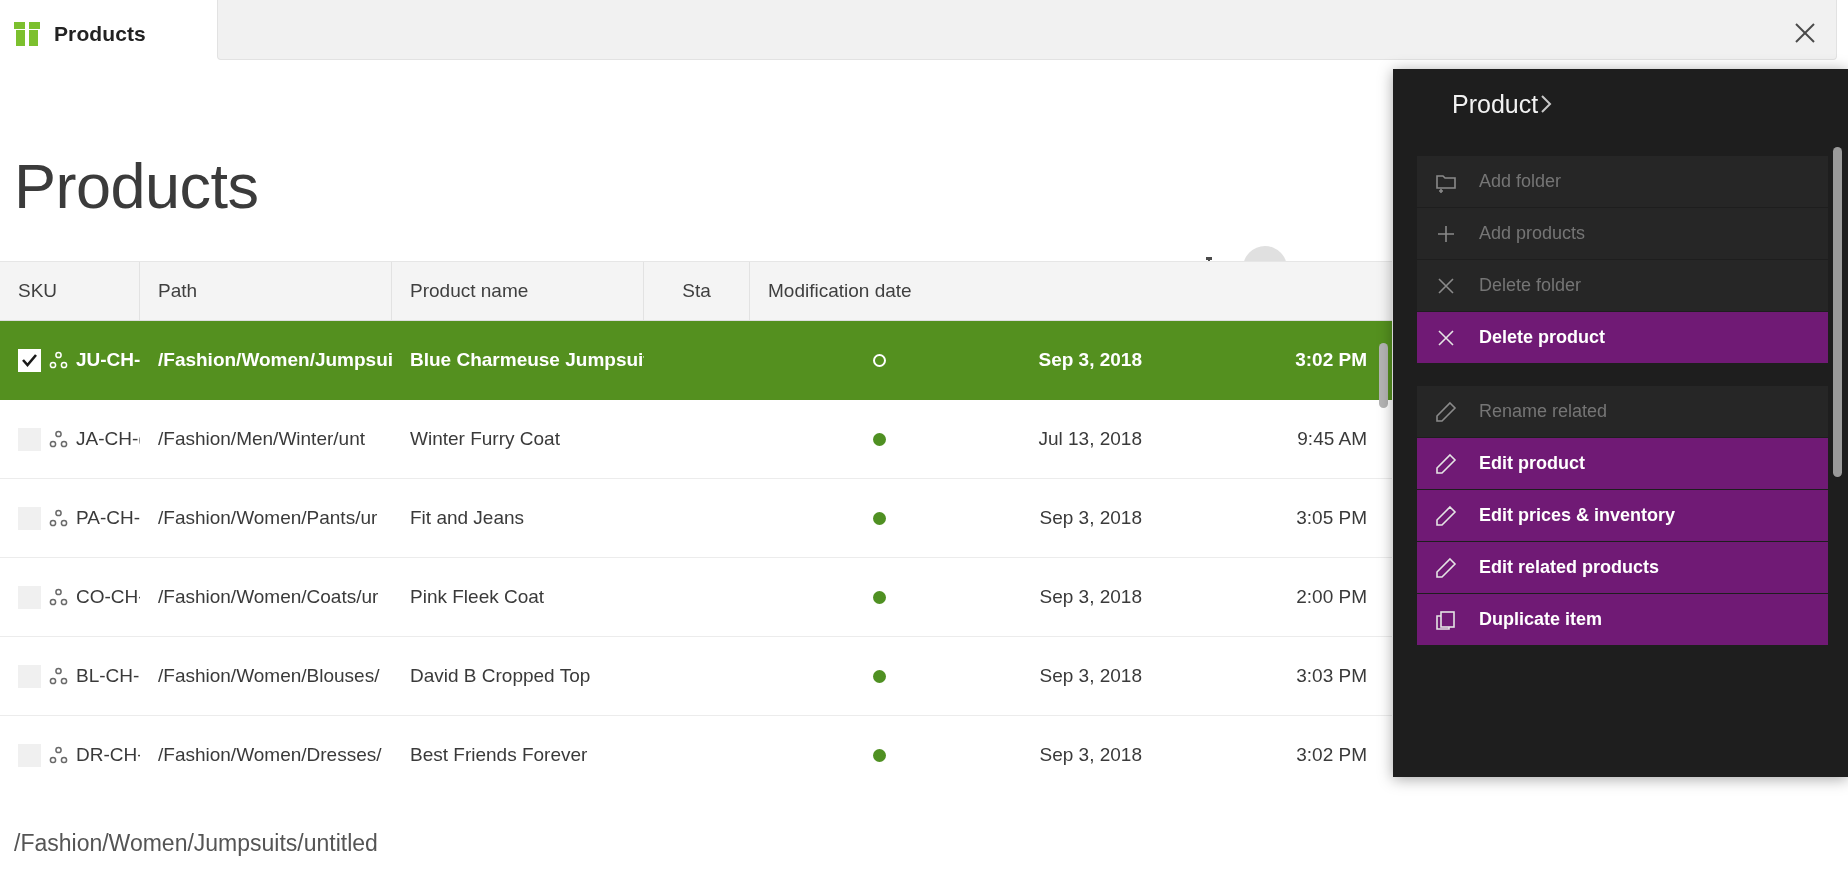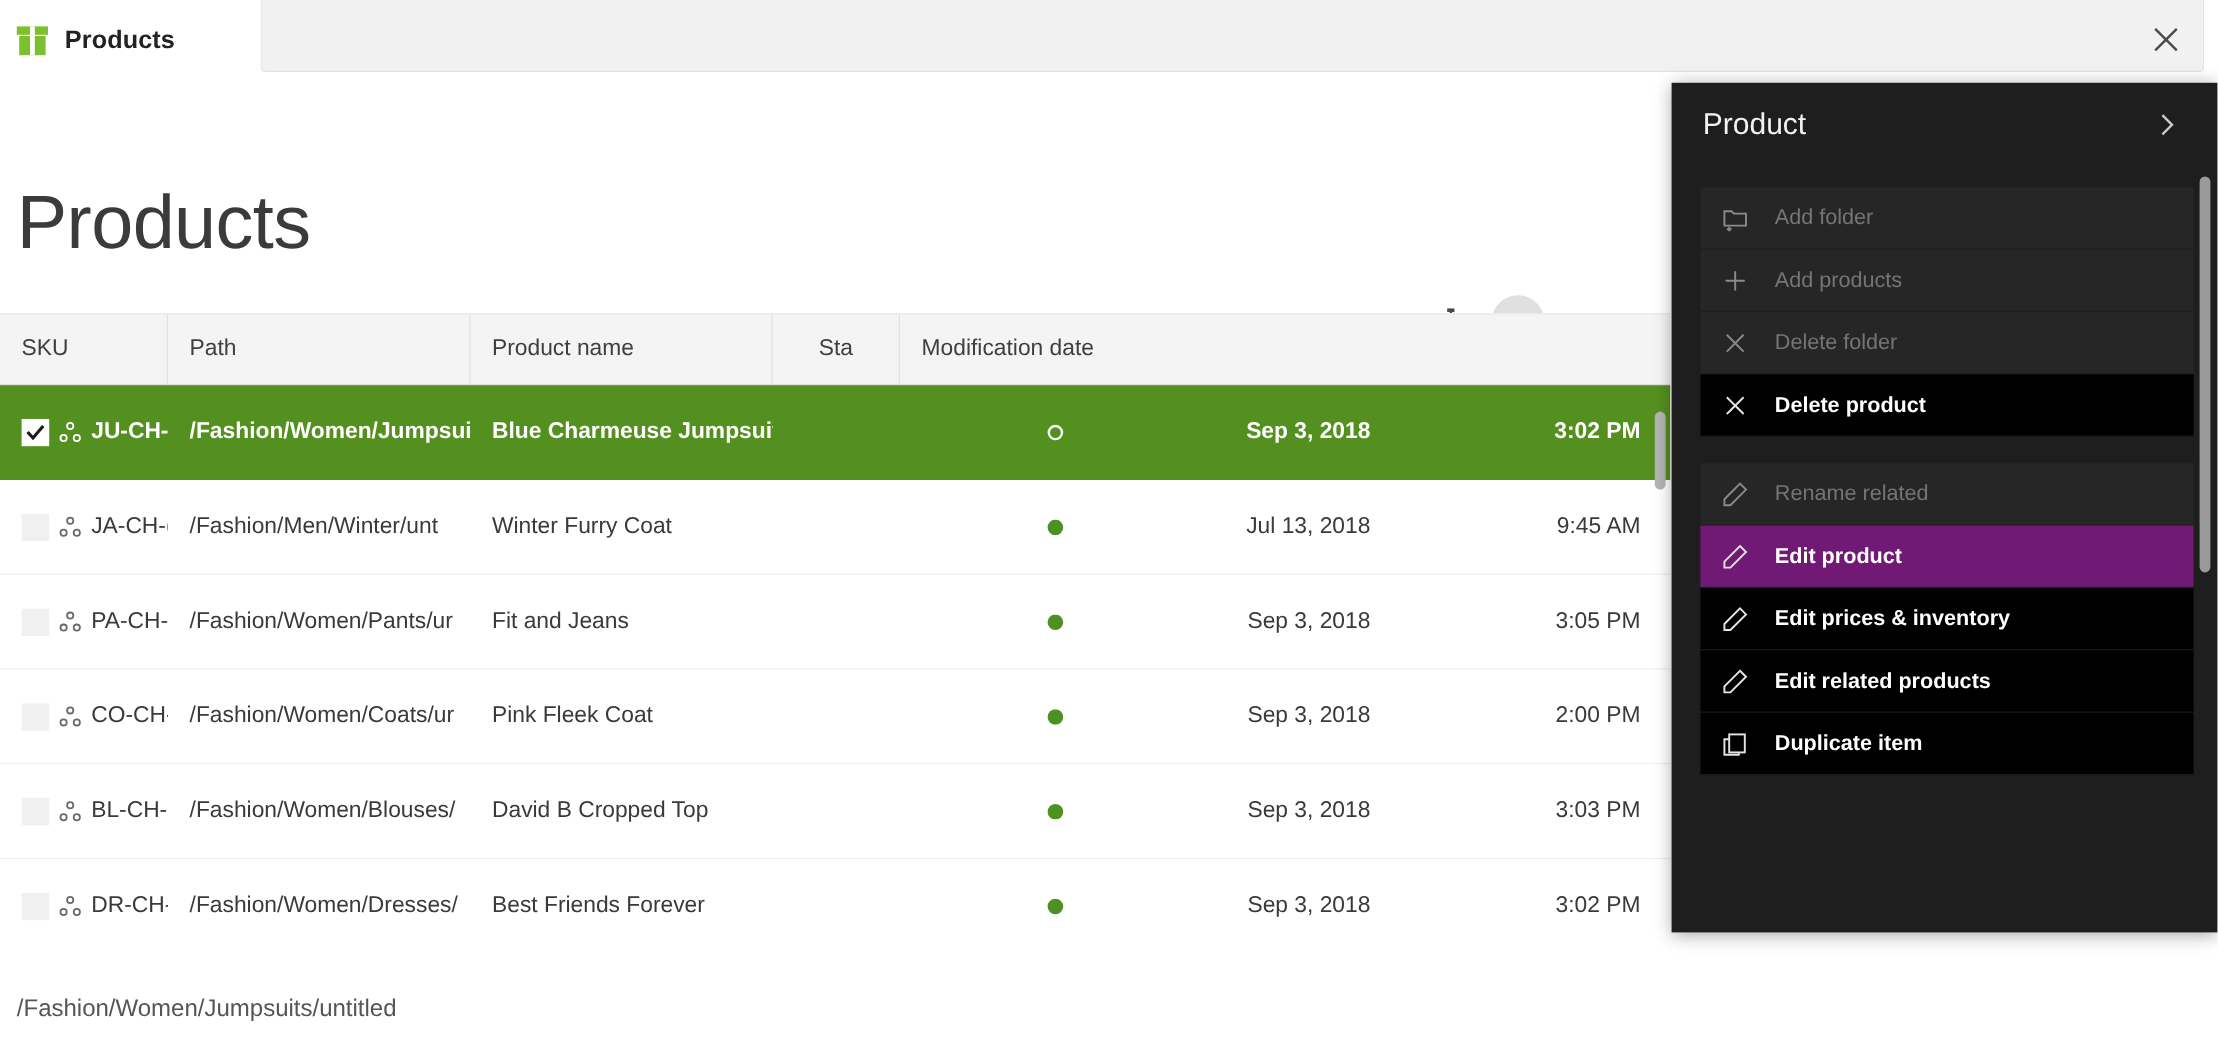--- a/index.html
+++ b/index.html
@@ -129,44 +129,44 @@
     background: #b4b4b4; border-radius: 5px; cursor: pointer;
   }
 
   
   .statusbar {
     position: absolute; left: 0; bottom: 0; width: 1392px; height: 96px;
     background: #ffffff;
   }
   .statusbar .path-text {
     position: absolute; left: 14px; top: 42px;
-    font-size: 20px; color: #555;
+    font-size: 23px; color: #555;
   }
 
   
   .ctx-panel {
     position: absolute; left: 1393px; top: 69px; width: 455px; height: 708px;
     background: #1e1e1e;
     box-shadow: 0 2px 14px rgba(0,0,0,.35);
   }
   .ctx-head {
     height: 70px; display: flex; align-items: center;
-    padding: 0 34px 0 26px; justify-content: space-between;
+    padding: 0 34px 0 26px;  margin-left: 33px;
   }
   .ctx-title { font-size: 25px; color: #f2f2f2; }
   .ctx-chevron { color: #c9c9c9; width: 16px; height: 22px; cursor: pointer; }
 
   .ctx-list { padding: 17px 20px 0 24px; position: relative; }
   .ctx-group { margin-bottom: 22px; }
   .ctx-item {
     height: 52px; display: flex; align-items: center; gap: 22px;
     padding-left: 18px; background: #262626; cursor: pointer;
     border-bottom: 1px solid #1e1e1e;
   }
-  .ctx-item.enabled { background: #000000; text-align: center; }
+  .ctx-item.enabled { background: #701a75; text-align: center; }
   .ctx-item.hover { background: #701a75; }
   .ctx-item .ic { width: 22px; height: 22px; flex: 0 0 22px; color: #8a8a8a; }
   .ctx-item.enabled .ic, .ctx-item.hover .ic { color: #e4e4e4; }
   .ctx-item .lbl { font-size: 18px; color: #757575; }
   .ctx-item.enabled .lbl, .ctx-item.hover .lbl { color: #ffffff; font-weight: bold; }
 
   .ctx-scrollbar {
     position: absolute; right: 6px; top: 78px; width: 9px; height: 590px;
   }
   .ctx-scroll-thumb {

